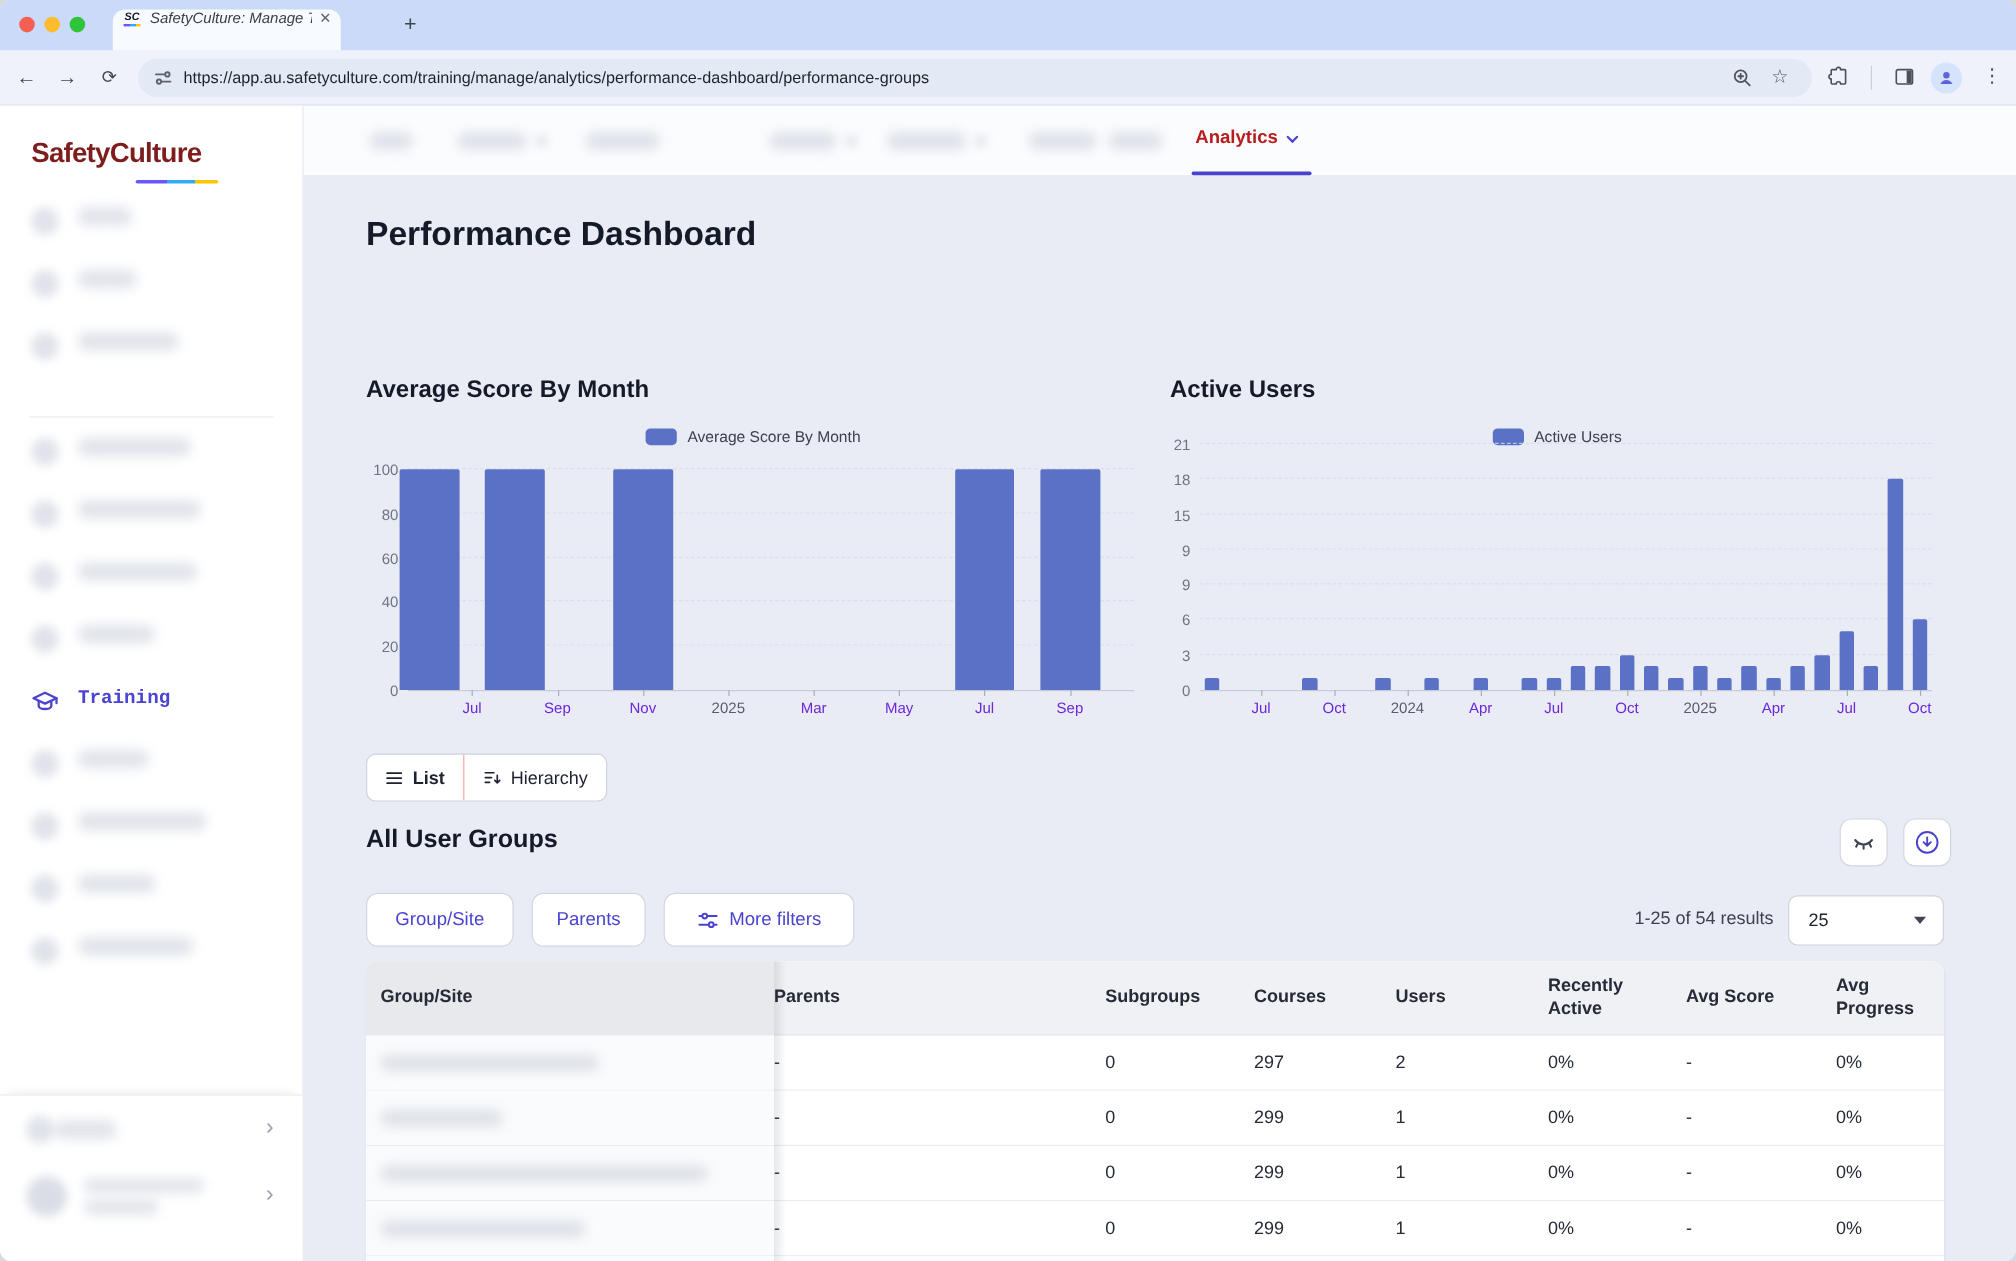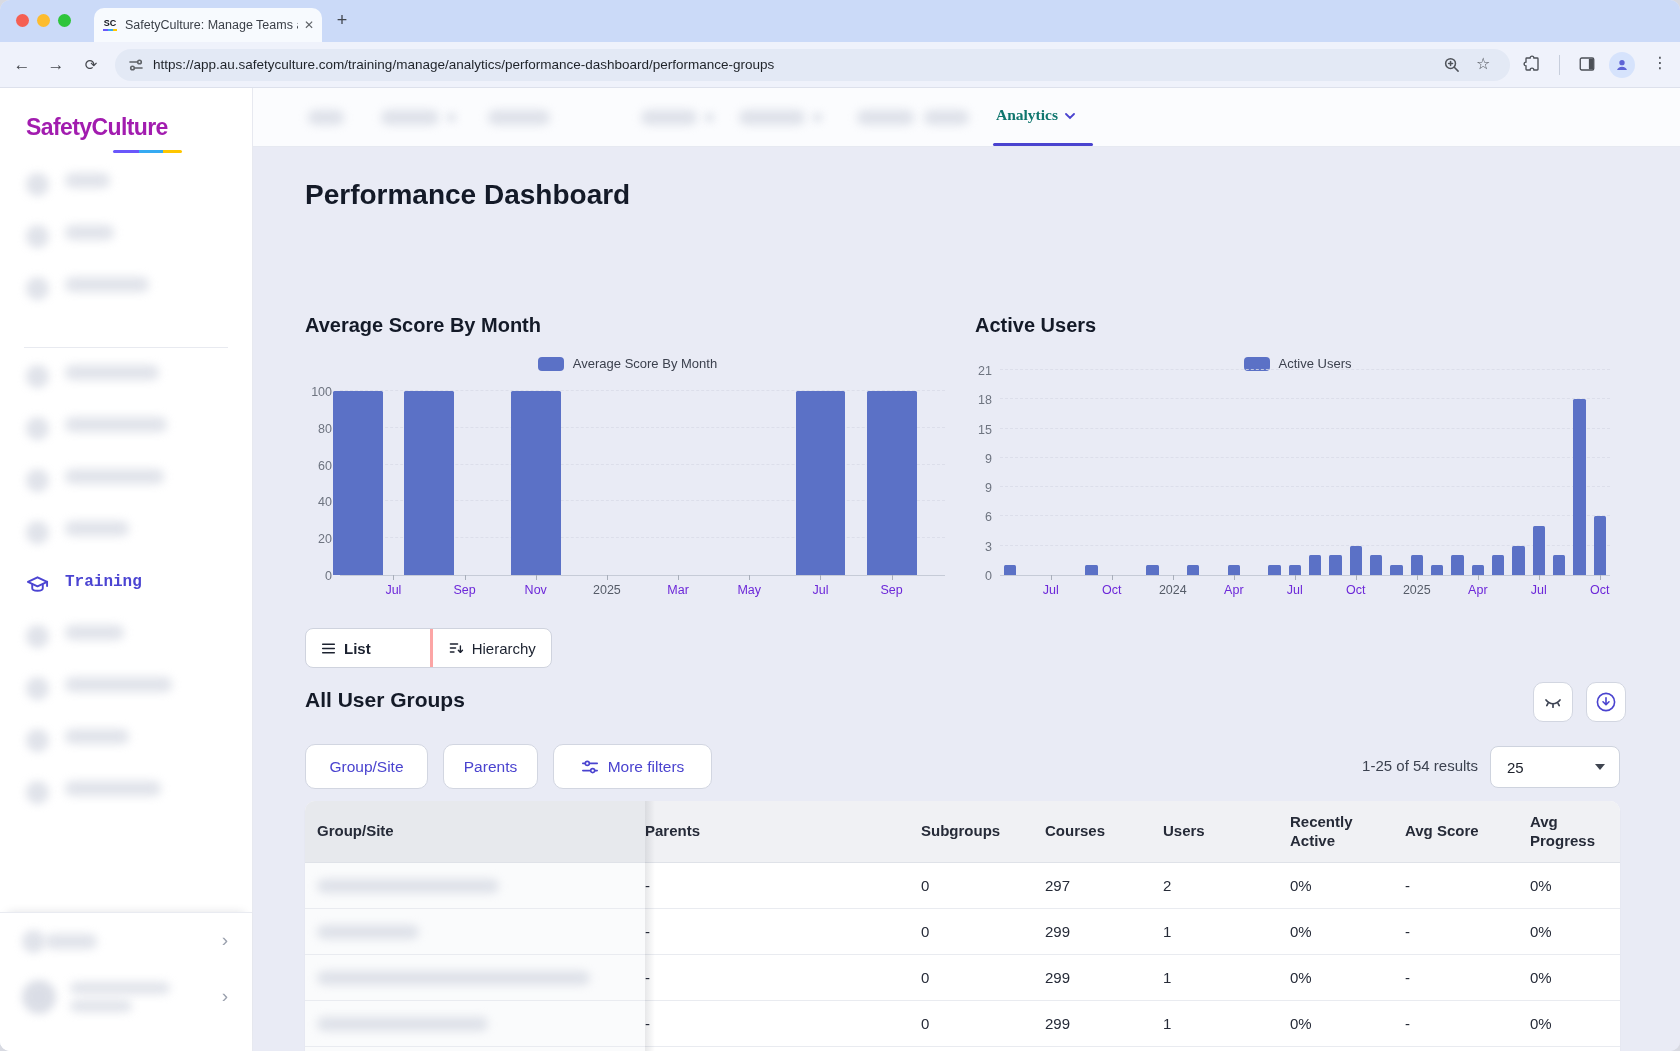--- a/index.html
+++ b/index.html
@@ -9,61 +9,61 @@
     -webkit-font-smoothing:antialiased;
   }
   .window{position:relative;width:1680px;height:1051px;border-radius:10px;overflow:hidden;background:#e9ebf5;}
 
   
   .tabstrip{position:absolute;left:0;top:0;width:100%;height:42px;background:#cbdaf8;}
   .light{position:absolute;top:14px;width:13px;height:13px;border-radius:50%;}
   .light.red{left:16px;background:#f55f52;}
   .light.yellow{left:37px;background:#fdbc2e;}
   .light.green{left:58px;background:#2ec53b;}
-  .tab{position:absolute;left:94px;top:8px;width:228px;height:34px;background:#f7fafe;border-radius:10px 10px 0 0;display:flex;align-items:center;padding:0 8px;box-sizing:border-box;}
+  .tab{position:absolute;left:94px;top:8px;width:190px;height:34px;background:#f7fafe;border-radius:10px 10px 0 0;display:flex;padding:0 8px;box-sizing:border-box;font-style:italic;}
   .favicon{width:16px;height:16px;margin-right:7px;font-size:9px;font-weight:800;color:#10131c;line-height:12px;text-align:center;flex:0 0 auto;}
   .favicon .fl{display:block;height:2px;width:14px;margin:0 auto;background:linear-gradient(90deg,#6a57fb 0 38%,#35aaf2 38% 72%,#fec600 72% 100%);}
   .tab-title{flex:1;font-size:12.5px;color:#3a3f47;white-space:nowrap;overflow:hidden;}
   .tab-close{font-size:12px;color:#5f6368;margin-left:6px;cursor:default;}
   .newtab{position:absolute;left:330px;top:9px;width:24px;height:24px;font-size:18px;line-height:23px;text-align:center;color:#41464e;}
   .toolbar{position:absolute;left:0;top:42px;width:100%;height:46px;background:#eff2fb;border-bottom:1px solid #dde1ec;box-sizing:border-box;}
   .navbtn{position:absolute;top:11px;width:24px;height:24px;text-align:center;font-size:17px;line-height:23px;color:#45484e;}
   .urlpill{position:absolute;left:115px;top:7px;width:1395px;height:32px;border-radius:16px;background:#e3e9f5;}
   .siteicon{position:absolute;left:13px;top:8px;}
   .urltext{position:absolute;left:38px;top:8px;font-size:13.5px;color:#1f2329;white-space:nowrap;}
   .pill-ic{position:absolute;top:7px;}
   .tb-ic{position:absolute;top:13px;}
   .tb-sep{position:absolute;left:1559px;top:13px;width:1px;height:20px;background:#c7ced c;background:#c7cedc;}
   .avatar-chip{position:absolute;left:1609px;top:10px;width:26px;height:26px;border-radius:50%;background:#d6e3fc;display:flex;align-items:center;justify-content:center;}
   .dots{position:absolute;left:1652px;top:11px;font-size:16px;color:#4c5057;letter-spacing:0;}
 
   
   .app{position:absolute;left:0;top:88px;width:1680px;height:963px;display:flex;}
   .sidebar{position:relative;width:253px;height:100%;background:#ffffff;border-right:1px solid #e7e9f0;box-sizing:border-box;flex:0 0 auto;}
-  .logo{position:absolute;left:26px;top:26px;font-size:23px;font-weight:800;letter-spacing:-0.6px;color:#a21caf;text-align:center;}
+  .logo{position:absolute;left:26px;top:26px;font-size:23px;font-weight:800;letter-spacing:-0.6px;color:#7f1d1d;text-align:center;}
   .logo-underline{position:absolute;left:113px;top:62px;width:69px;height:3px;border-radius:2px;background:linear-gradient(90deg,#6a57fb 0 38%,#35aaf2 38% 72%,#fec600 72% 100%);}
   .snav{position:absolute;left:0;top:85px;width:100%;}
   .srow{height:52px;display:flex;align-items:flex-start;padding-left:26px;box-sizing:border-box;font-family:Liberation Mono, monospace;}
   .sdivider{height:1px;background:#e8eaf0;margin:18px 24px 17px 24px;}
   .icon-blob{width:23px;height:23px;border-radius:50%;background:#c7ccd9;filter:blur(4px);opacity:.55;flex:0 0 auto;}
   .blob{height:15px;border-radius:7px;background:#c7ccd9;filter:blur(5px);opacity:.55;}
   .srow .blob{margin-left:16px;}
   .training-label{margin-left:16px;font-size:16px;font-weight:600;color:#4b44d2;}
   .sbottom{position:absolute;left:0;bottom:0;width:100%;height:138px;border-top:1px solid #e9ebf1;box-shadow:0 -6px 10px -8px rgba(20,28,45,.18);background:#fff;}
   .brow{position:relative;height:56px;display:flex;align-items:center;padding-left:22px;box-sizing:border-box;}
   .chev{position:absolute;right:24px;font-size:19px;color:#9aa0ad;top:50%;transform:translateY(-54%);}
   .avatar-blob{width:34px;height:34px;border-radius:50%;background:#c3c8d6;filter:blur(4px);opacity:.6;flex:0 0 auto;}
   .two-line{margin-left:14px;display:flex;flex-direction:column;gap:6px;}
 
   
   .main{position:relative;flex:1;background:#e9ebf5;overflow:hidden;}
   .appnav{position:absolute;left:0;top:0;right:0;height:58px;background:#fbfcfe;border-bottom:1px solid #e6e9f1;}
   .nav-blob{position:absolute;top:22px;height:15px;border-radius:7px;background:#c7ccd9;filter:blur(5px);opacity:.55;}
   .nav-caret{position:absolute;top:25px;width:9px;height:9px;border-radius:3px;background:#c7ccd9;filter:blur(4px);opacity:.55;}
-  .analytics{position:absolute;left:743px;top:18px;font-size:15.5px;font-weight:600;color:#0f766e;display:flex;align-items:center;gap:7px;font-family:Liberation Serif, serif;}
+  .analytics{position:absolute;left:743px;top:18px;font-size:15.5px;font-weight:600;color:#b91c1c;display:flex;align-items:center;gap:7px;}
   .analytics svg{margin-top:2px;}
   .analytics-underline{position:absolute;left:740px;top:55px;width:100px;height:3px;background:#4a43cf;border-radius:2px;}
 
   .page-title{position:absolute;left:52px;top:72px;font-size:28px;font-weight:700;color:#141a28;}
 
   .tabs{position:absolute;left:52px;top:158px;right:60px;height:52px;border-bottom:1px solid #d8dbe5;}
   .tab-blob{position:absolute;top:20px;height:15px;border-radius:7px;background:#c7ccd9;filter:blur(5px);opacity:.55;}
   .tab-item{position:absolute;top:0;height:52px;display:flex;align-items:center;justify-content:center;font-size:16.5px;font-weight:600;color:#4a43cf;}
   .tab-underline{position:absolute;left:0;right:0;bottom:-1px;height:3px;background:#4a43cf;border-radius:2px;}
 
@@ -80,21 +80,21 @@
   .bar{position:absolute;bottom:0;border-radius:1.5px 1.5px 0 0;}
   .ylab{position:absolute;left:-46px;width:38px;text-align:right;font-size:12.5px;color:#6e7480;}
   .xlab{position:absolute;top:calc(100% + 8px);width:60px;text-align:center;font-size:12.5px;color:#6d28d9;}
   .xlab.bold{font-weight:400;color:#565c68;}
   .tickmark{position:absolute;top:100%;width:1px;height:5px;background:#a8aeba;}
 
   
   .view-toggle{position:absolute;left:52px;top:540px;height:38px;display:flex;background:#fff;border:1px solid #cfd3de;border-radius:8px;overflow:hidden;}
   .seg{display:flex;align-items:center;gap:8px;padding:0 15px;font-size:15px;color:#1c2230;}
   .seg.selected{font-weight:700;}
-  .seg + .seg{border-left:3px solid #fca5a5;margin-left:44px;}
+  .seg + .seg{border-left:1px solid #fca5a5;}
 
   .groups-heading{position:absolute;left:52px;top:600px;font-size:21px;font-weight:700;color:#141a28;}
   .iconbtn{position:absolute;top:594px;width:40px;height:40px;background:#fff;border:1px solid #d2d6e1;border-radius:10px;display:flex;align-items:center;justify-content:center;box-sizing:border-box;}
   .iconbtn.eye{left:1280px;} .iconbtn.dl{left:1333px;}
 
   .filters{position:absolute;left:52px;top:656px;right:60px;height:46px;}
   .fbtn{position:absolute;top:0;height:45px;background:#fff;border:1px solid #d2d6e1;border-radius:10px;display:flex;align-items:center;justify-content:center;gap:9px;font-size:15.5px;font-weight:500;color:#4a43cf;box-sizing:border-box;}
   .results{position:absolute;right:142px;top:13px;font-size:15px;color:#3c4250;}
   .pagesize{position:absolute;right:0;top:2px;width:130px;height:42px;background:#fff;border:1px solid #ced3de;border-radius:8px;box-sizing:border-box;display:flex;align-items:center;padding:0 14px 0 16px;justify-content:space-between;font-size:15px;color:#20242e;}
   .sel-chev{width:0;height:0;border-left:5px solid transparent;border-right:5px solid transparent;border-top:6px solid #3f4450;}

